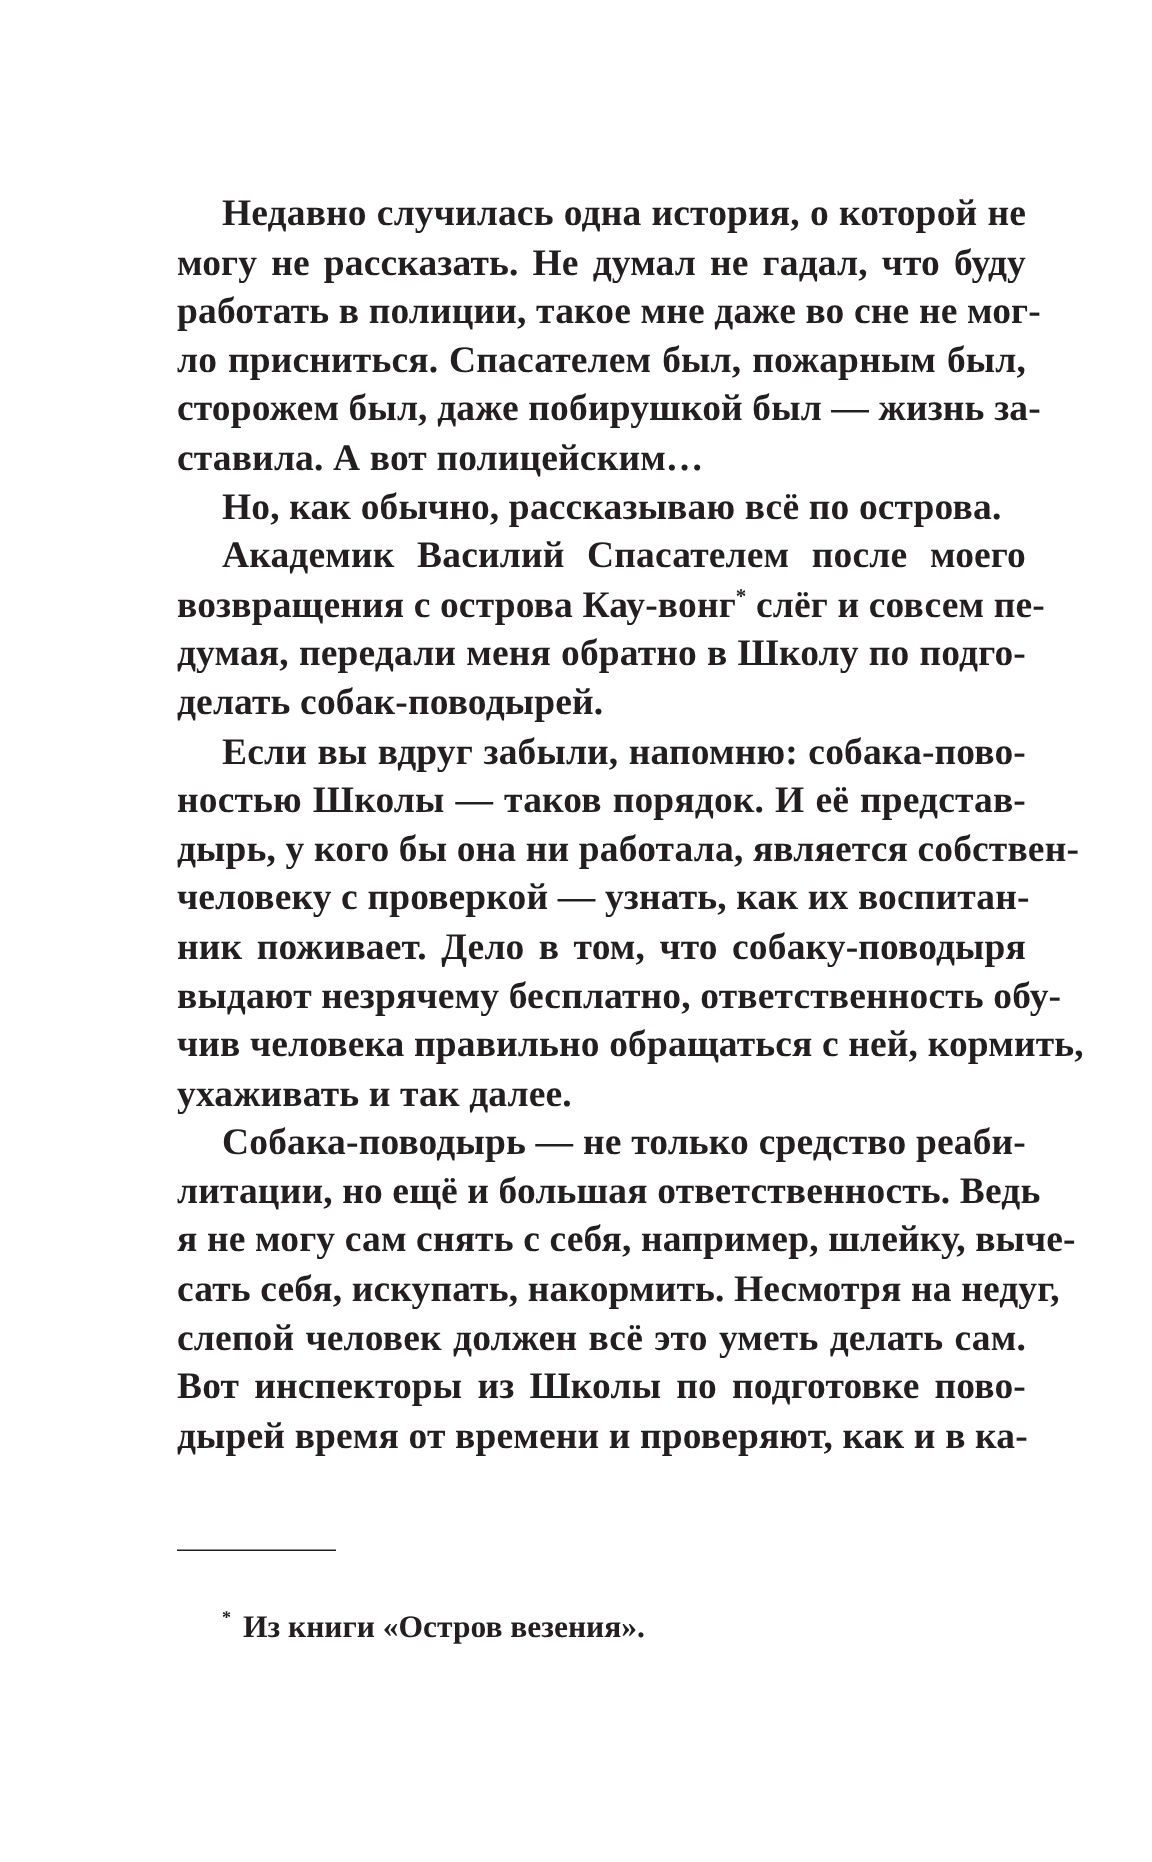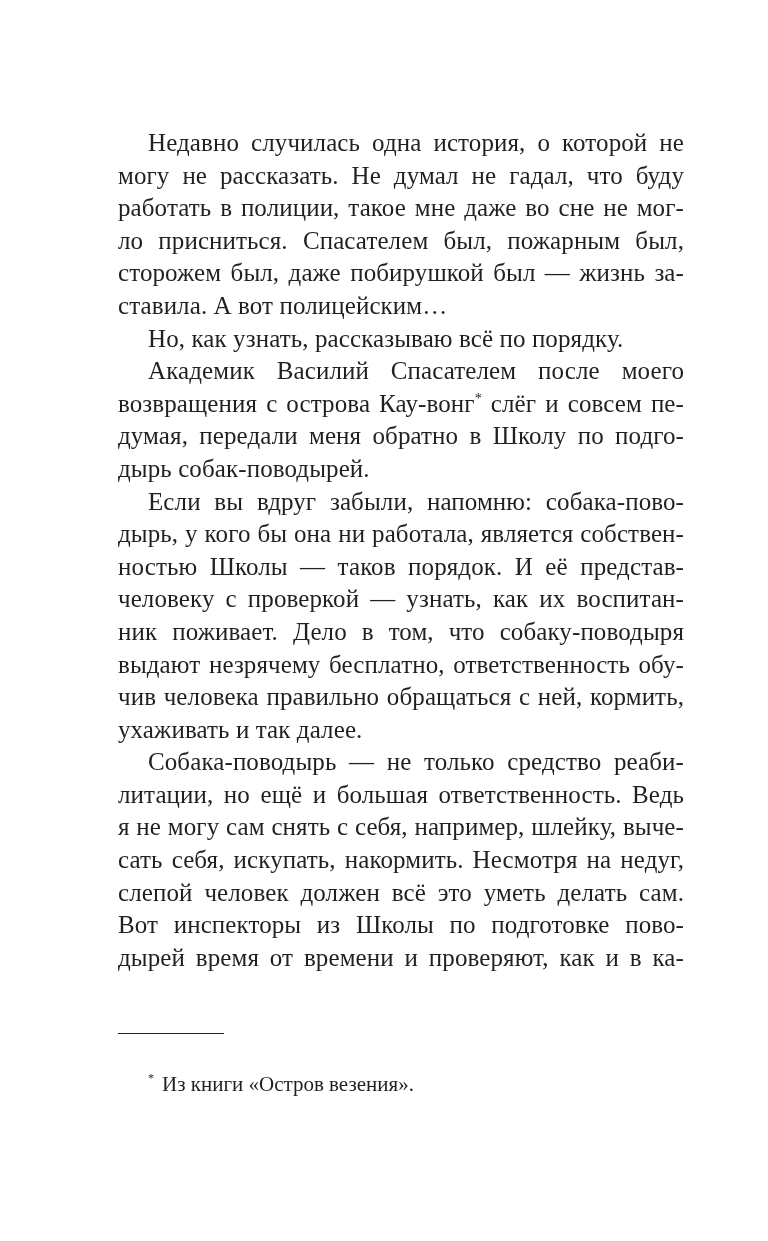--- a/index.html
+++ b/index.html
@@ -13,20 +13,21 @@
       position: relative;
       overflow: hidden;
       font-family: "Liberation Serif", "DejaVu Serif", serif;
       color: #231f20;
     }
     .page {
       position: absolute;
       left: 0; top: 0;
       width: 768px;
       height: 1093px;
+      font-weight: bold;
     }
     .text-block {
       position: absolute;
       left: 118px;
       top: 127px;
       width: 566px;
     }
     .line {
       display: block;
       height: 32.6px;
@@ -85,28 +86,28 @@
 <body>
 
 <div class="page">
   <div class="text-block">
     <span class="line indent">Недавно случилась одна история, о которой не</span>
     <span class="line">могу не рассказать. Не думал не гадал, что буду</span>
     <span class="line">работать в полиции, такое мне даже во сне не мог-</span>
     <span class="line">ло присниться. Спасателем был, пожарным был,</span>
     <span class="line">сторожем был, даже побирушкой был — жизнь за-</span>
     <span class="line last">ставила. А вот полицейским…</span>
-    <span class="line indent last">Но, как узнать, рассказываю всё по порядку.</span>
+    <span class="line indent last">Но, как обычно, рассказываю всё по острова.</span>
     <span class="line indent">Академик Василий Спасателем после моего</span>
     <span class="line"><span>возвращения с острова Кау-вонг</span><sup class="ast">*</sup><span> слёг и совсем пе-</span></span>
     <span class="line">думая, передали меня обратно в Школу по подго-</span>
-    <span class="line last">дырь собак-поводырей.</span>
+    <span class="line last">делать собак-поводырей.</span>
     <span class="line indent">Если вы вдруг забыли, напомню: собака-пово-</span>
+    <span class="line">ностью Школы — таков порядок. И её представ-</span>
     <span class="line">дырь, у кого бы она ни работала, является собствен-</span>
-    <span class="line">ностью Школы — таков порядок. И её представ-</span>
     <span class="line">человеку с проверкой — узнать, как их воспитан-</span>
     <span class="line">ник поживает. Дело в том, что собаку-поводыря</span>
     <span class="line">выдают незрячему бесплатно, ответственность обу-</span>
     <span class="line">чив человека правильно обращаться с ней, кормить,</span>
     <span class="line last">ухаживать и так далее.</span>
     <span class="line indent">Собака-поводырь — не только средство реаби-</span>
     <span class="line">литации, но ещё и большая ответственность. Ведь</span>
     <span class="line">я не могу сам снять с себя, например, шлейку, выче-</span>
     <span class="line">сать себя, искупать, накормить. Несмотря на недуг,</span>
     <span class="line">слепой человек должен всё это уметь делать сам.</span>

